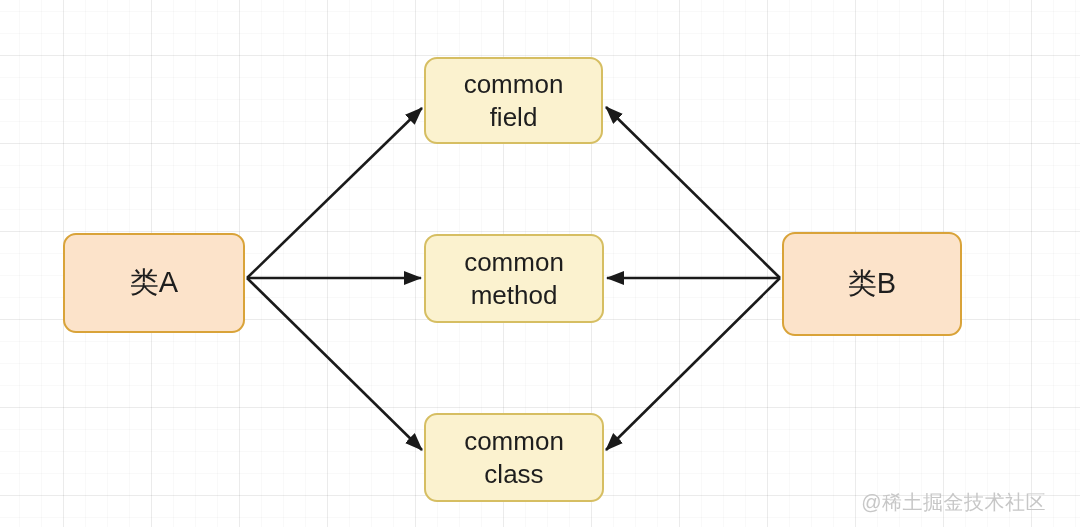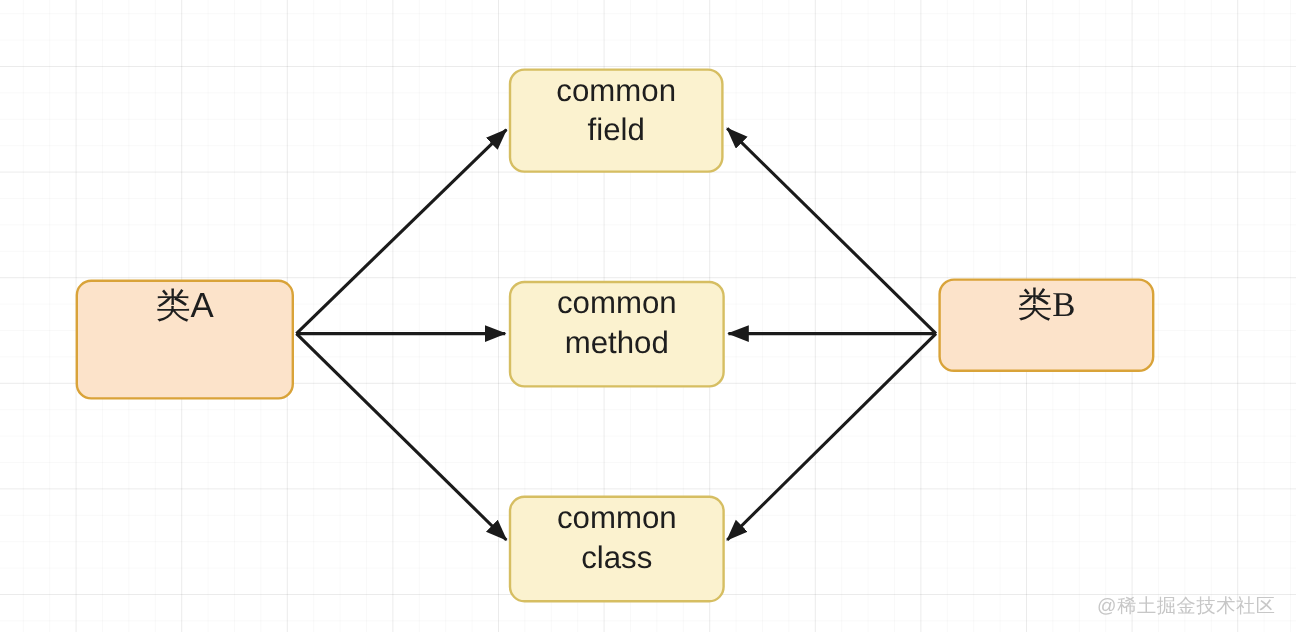--- a/index.html
+++ b/index.html
@@ -19,58 +19,59 @@
       linear-gradient(to right, rgba(0,0,0,0.022) 1px, transparent 1px),
       linear-gradient(to bottom, rgba(0,0,0,0.022) 1px, transparent 1px);
     background-size: 88px 88px, 88px 88px, 22px 22px, 22px 22px;
     background-position: 63px 55px, 63px 55px, 19px 11px, 19px 11px;
   }
   .node {
     position: absolute;
     box-sizing: border-box;
     border-radius: 13px;
     display: flex;
+    align-items: center;
     justify-content: center;
     text-align: center;
     color: #1e1e1e;
     white-space: pre-line;
     z-index: 2;
   }
   .node.class-node {
     background: var(--class-node-fill);
     border: 2.5px solid var(--class-node-border);
     font-size: 29px;
   }
   .node.common-node {
     background: var(--common-node-fill);
     border: 2.5px solid var(--common-node-border);
     font-size: 26px;
     line-height: 33px;
   }
   #node-class-a     { left: 63px;  top: 233px; width: 182px; height: 100px; }
-  #node-class-b     { left: 782px; top: 232px; width: 180px; height: 78px; font-family: Liberation Serif, serif; }
+  #node-class-b     { left: 782px; top: 232px; width: 180px; height: 104px; }
   #node-common-field  { left: 424px; top: 57px;  width: 179px; height: 87px; }
   #node-common-method { left: 424px; top: 234px; width: 180px; height: 89px; }
   #node-common-class  { left: 424px; top: 413px; width: 180px; height: 89px; }
   .arrow-layer {
     position: absolute;
     left: 0; top: 0;
     width: 1080px; height: 527px;
     z-index: 1;
     pointer-events: none;
   }
   .arrow-layer line {
     stroke: var(--arrow-color);
     stroke-width: 2.6;
   }
   .watermark {
     position: absolute;
-    right: 17px;
+    right: 34px;
     bottom: 11px;
-    font-size: 16px;
+    font-size: 20px;
     letter-spacing: 0.5px;
     color: var(--watermark-color);
     z-index: 3;
   }
 </style>
 </head>
 <body>
 
 <div class="canvas">
 

